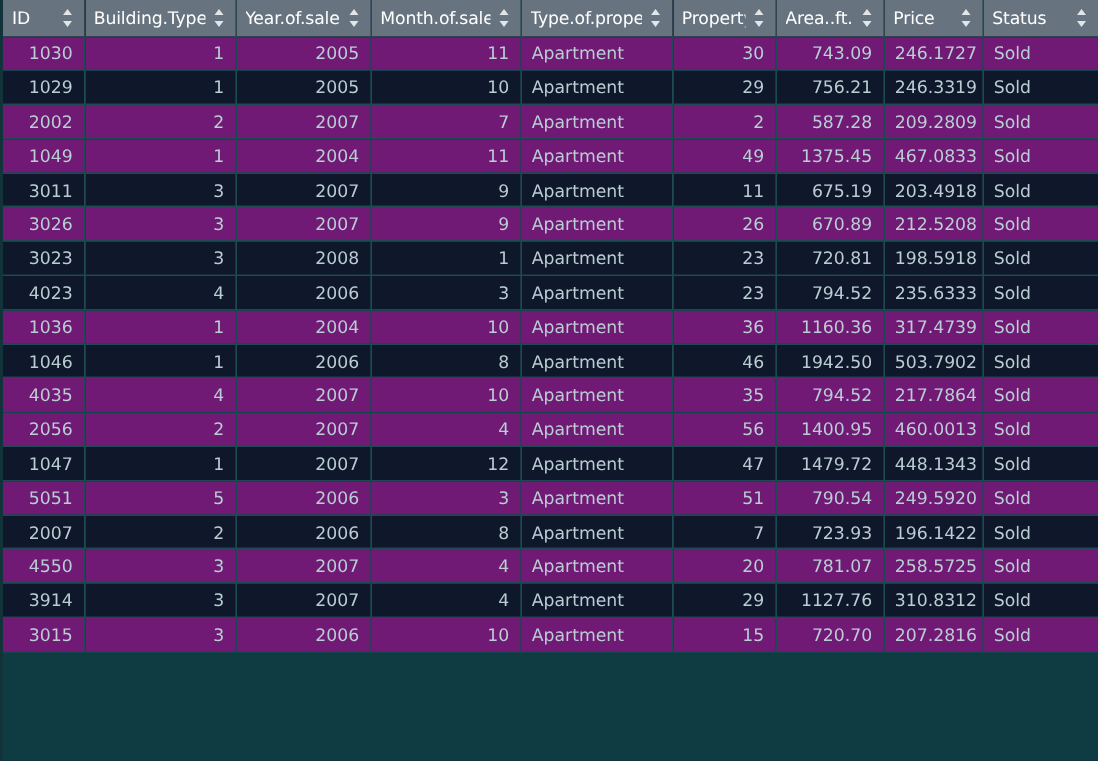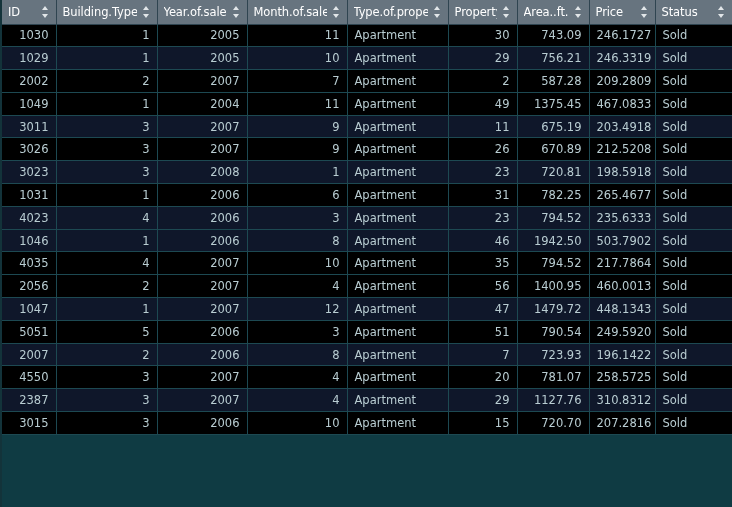--- a/index.html
+++ b/index.html
@@ -91,21 +91,21 @@
   }
   .sort-icon .down {
     bottom: 1px;
     border-top: 4px solid #e9edef;
   }
 
   
   tbody tr {
     height: 22.8px;
   }
-  tbody tr.row-even { background: #000000; }
+  tbody tr.row-even { background: #701a75; }
   tbody tr.row-odd  { background: #0f172a; }
 
   tbody td {
     color: #b9cdd2;
     font-size: 11.5px;
     padding: 0 7px;
     height: 22.8px;
     vertical-align: middle;
     border-right: 1px solid #1d4952;
     border-bottom: 1px solid #1d4952;
@@ -301,42 +301,42 @@
           <td class="num">3023</td>
           <td class="num">3</td>
           <td class="num">2008</td>
           <td class="num">1</td>
           <td class="txt">Apartment</td>
           <td class="num">23</td>
           <td class="num">720.81</td>
           <td class="num">198.5918</td>
           <td class="txt">Sold</td>
         </tr>
-        <tr class="row-even">
-          <td class="num">1031</td>
-          <td class="num">1</td>
-          <td class="num">2006</td>
-          <td class="num">6</td>
-          <td class="txt">Apartment</td>
-          <td class="num">31</td>
-          <td class="num">782.25</td>
-          <td class="num">265.4677</td>
-          <td class="txt">Sold</td>
-        </tr>
         <tr class="row-odd">
           <td class="num">4023</td>
           <td class="num">4</td>
           <td class="num">2006</td>
           <td class="num">3</td>
           <td class="txt">Apartment</td>
           <td class="num">23</td>
           <td class="num">794.52</td>
           <td class="num">235.6333</td>
           <td class="txt">Sold</td>
         </tr>
+        <tr class="row-even">
+          <td class="num">1036</td>
+          <td class="num">1</td>
+          <td class="num">2004</td>
+          <td class="num">10</td>
+          <td class="txt">Apartment</td>
+          <td class="num">36</td>
+          <td class="num">1160.36</td>
+          <td class="num">317.4739</td>
+          <td class="txt">Sold</td>
+        </tr>
         <tr class="row-odd">
           <td class="num">1046</td>
           <td class="num">1</td>
           <td class="num">2006</td>
           <td class="num">8</td>
           <td class="txt">Apartment</td>
           <td class="num">46</td>
           <td class="num">1942.50</td>
           <td class="num">503.7902</td>
           <td class="txt">Sold</td>
@@ -401,21 +401,21 @@
           <td class="num">3</td>
           <td class="num">2007</td>
           <td class="num">4</td>
           <td class="txt">Apartment</td>
           <td class="num">20</td>
           <td class="num">781.07</td>
           <td class="num">258.5725</td>
           <td class="txt">Sold</td>
         </tr>
         <tr class="row-odd">
-          <td class="num">2387</td>
+          <td class="num">3914</td>
           <td class="num">3</td>
           <td class="num">2007</td>
           <td class="num">4</td>
           <td class="txt">Apartment</td>
           <td class="num">29</td>
           <td class="num">1127.76</td>
           <td class="num">310.8312</td>
           <td class="txt">Sold</td>
         </tr>
         <tr class="row-even">

